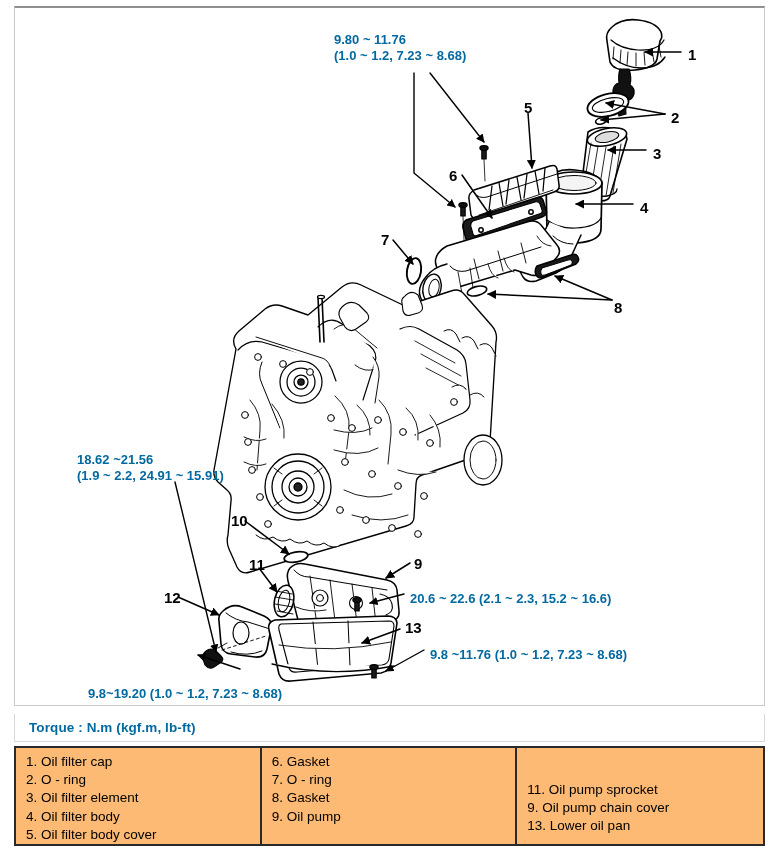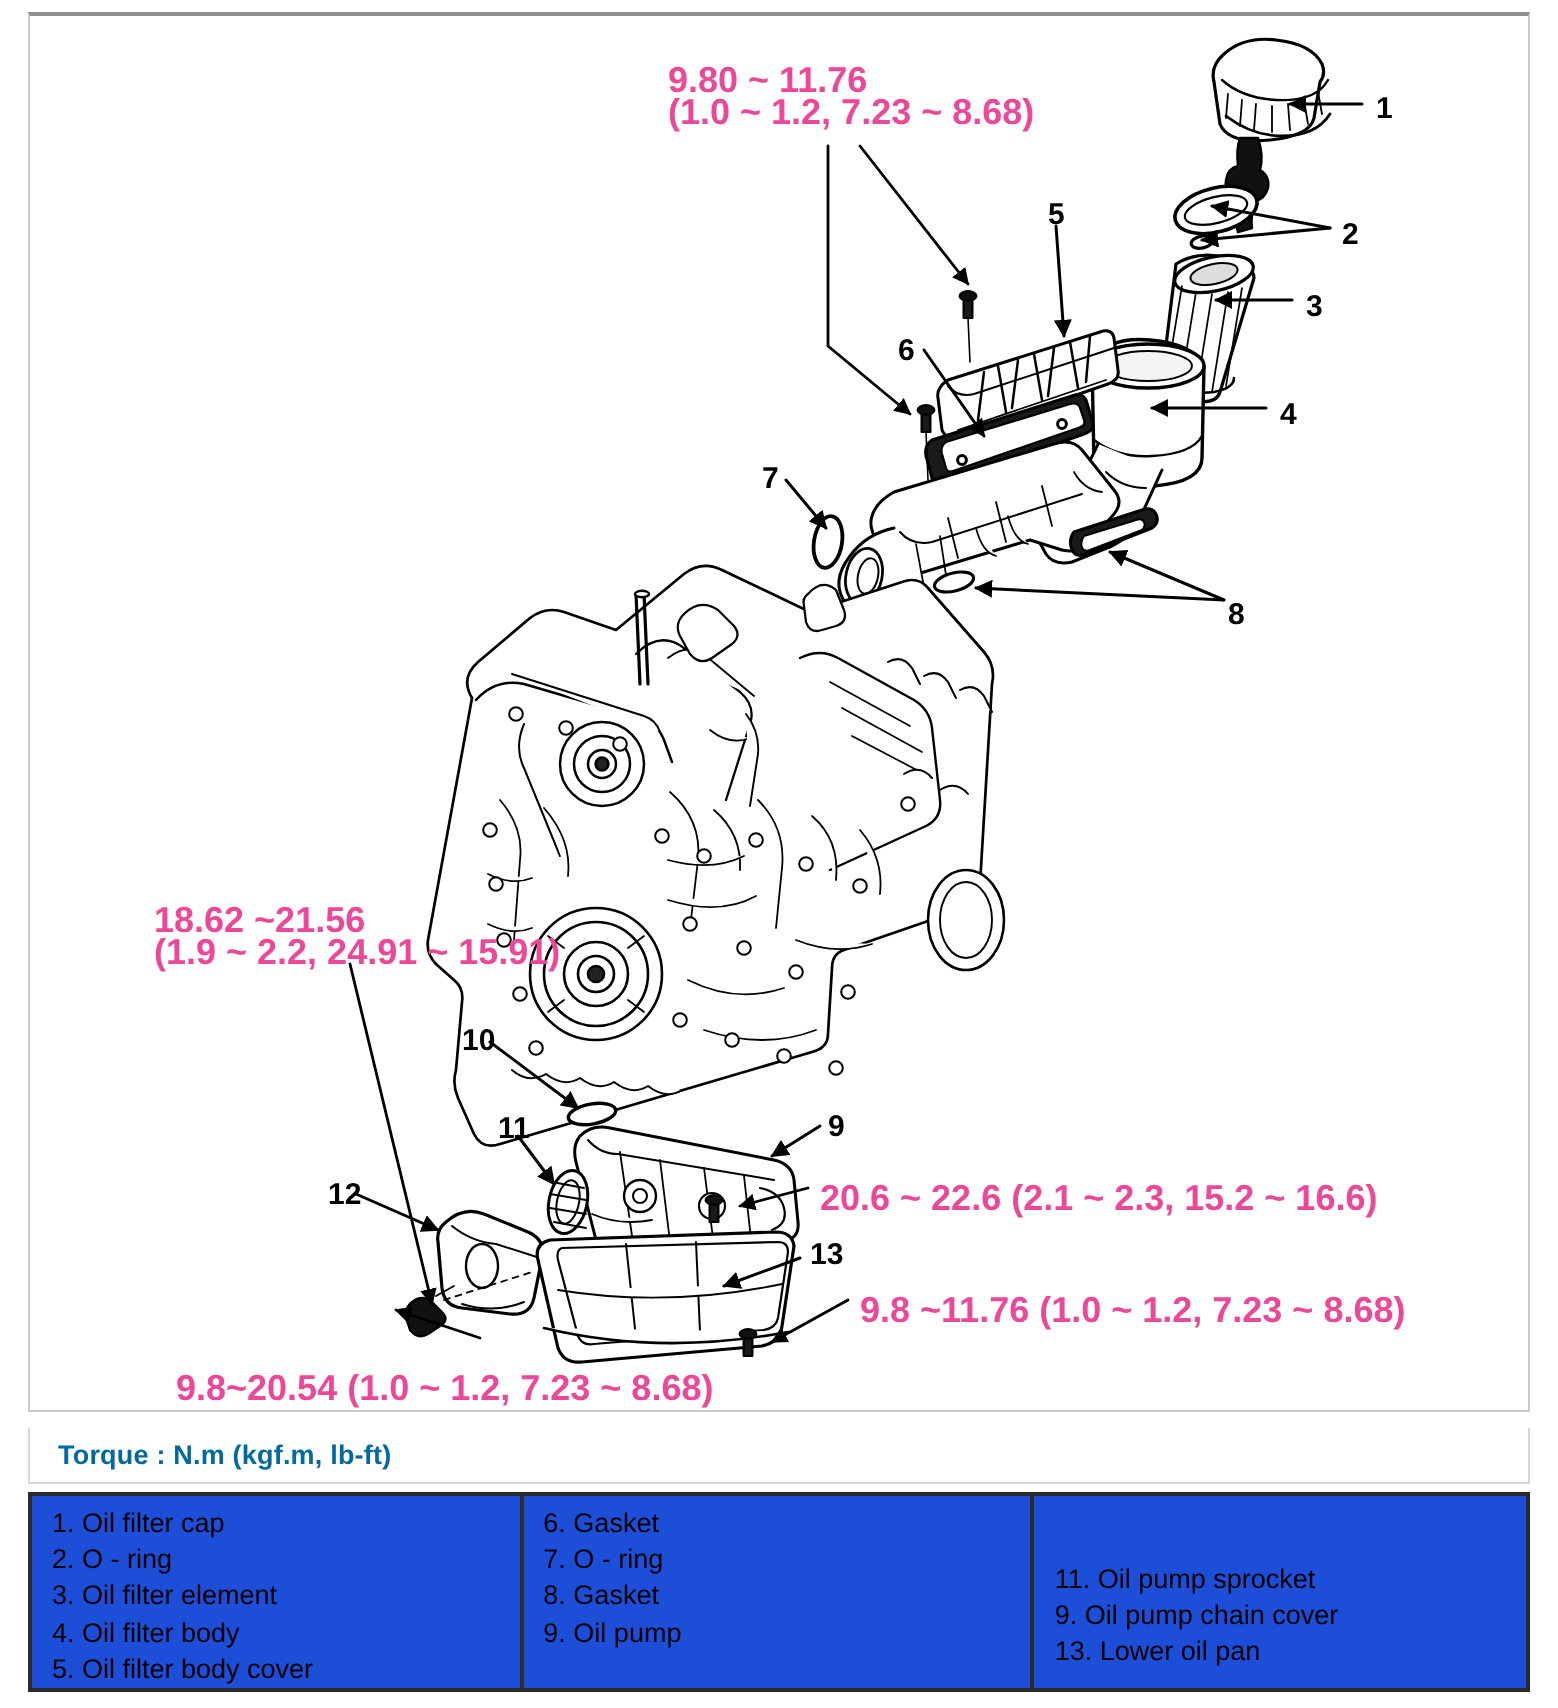--- a/index.html
+++ b/index.html
@@ -65,21 +65,21 @@
   
   #parts-table {
     position: absolute;
     left: 14px;
     top: 746px;
     width: 751px;
     height: 100px;
     box-sizing: border-box;
     border: 2px solid #2a2a2a;
     display: flex;
-    background: #1d4ed8;
+    background: #fdba74;
   }
   .legend-col {
     box-sizing: border-box;
     padding: 5px 0 0 10px;
     border-right: 2px solid #2a2a2a;
   }
   .legend-col:last-child { border-right: none; }
   .legend-col.c1 { width: 246px; }
   .legend-col.c2 { width: 256px; }
   .legend-col.c3 { width: 246px; margin-top: 28px; }
@@ -94,23 +94,23 @@
   .cal {
     position: absolute;
     font-size: 15px;
     font-weight: bold;
     color: #000;
     white-space: nowrap;
     line-height: 1;
   }
   .torque-label {
     position: absolute;
-    font-size: 18px;
+    font-size: 13px;
     font-weight: bold;
-    color: #ec4899;
+    color: #0369a1;
     white-space: nowrap;
     line-height: 16px;
   }
   .torque-label .l2 { display: block; }
 
   
 </style>
 </head>
 <body>
 
@@ -436,21 +436,21 @@
 
     <div class="torque-label" style="left:77px; top:452px;">
       <span class="l1">18.62 ~21.56</span>
       <span class="l2">(1.9 ~ 2.2, 24.91 ~ 15.91)</span>
     </div>
 
     <div class="torque-label" style="left:410px; top:591px;">20.6 ~ 22.6 (2.1 ~ 2.3, 15.2 ~ 16.6)</div>
 
     <div class="torque-label" style="left:430px; top:647px;">9.8 ~11.76 (1.0 ~ 1.2, 7.23 ~ 8.68)</div>
 
-    <div class="torque-label" style="left:88px; top:686px;">9.8~20.54 (1.0 ~ 1.2, 7.23 ~ 8.68)</div>
+    <div class="torque-label" style="left:88px; top:686px;">9.8~19.20 (1.0 ~ 1.2, 7.23 ~ 8.68)</div>
 
     <div class="cal" style="left:688px; top:47px;">1</div>
     <div class="cal" style="left:671px; top:110px;">2</div>
     <div class="cal" style="left:653px; top:146px;">3</div>
     <div class="cal" style="left:640px; top:200px;">4</div>
     <div class="cal" style="left:524px; top:100px;">5</div>
     <div class="cal" style="left:449px; top:168px;">6</div>
     <div class="cal" style="left:381px; top:232px;">7</div>
     <div class="cal" style="left:614px; top:300px;">8</div>
     <div class="cal" style="left:414px; top:556px;">9</div>

